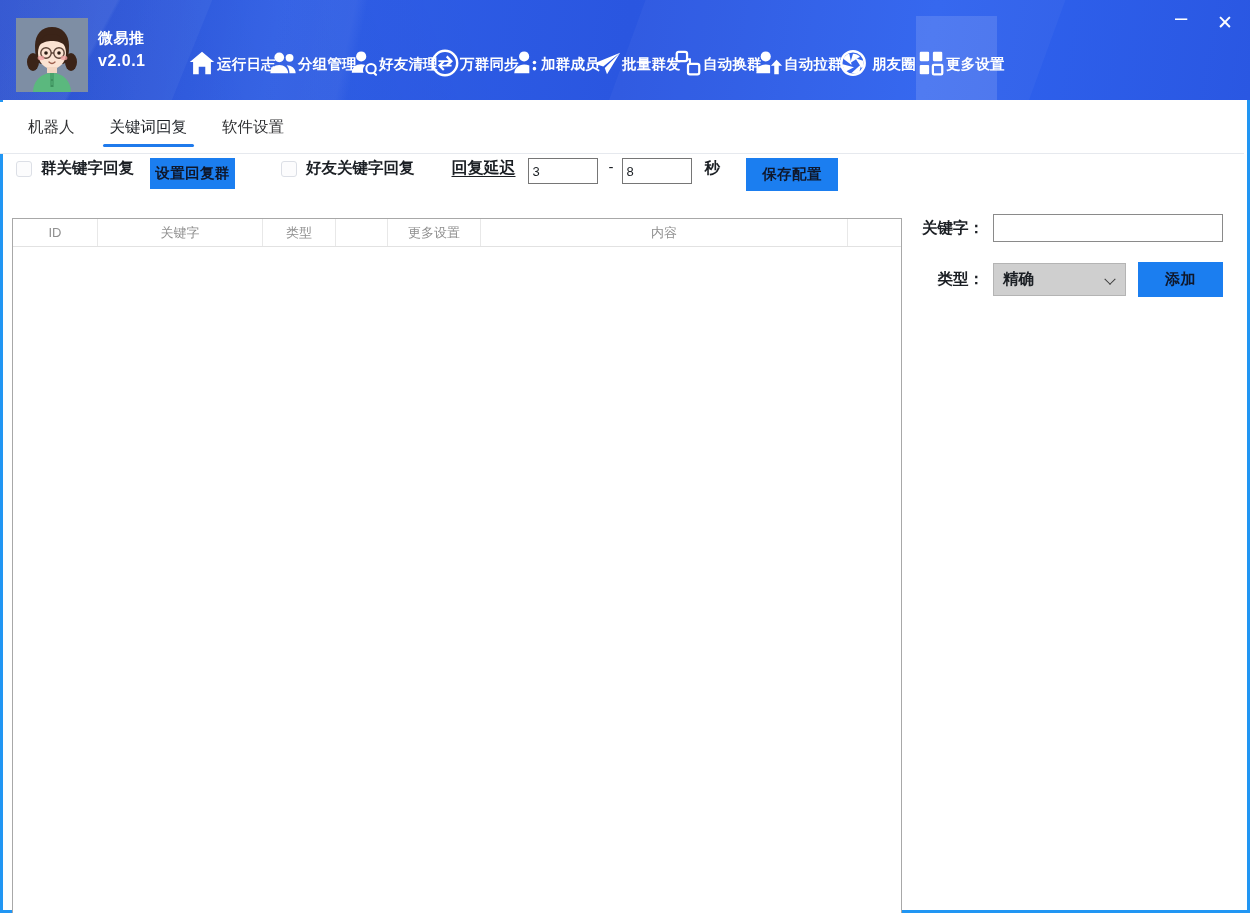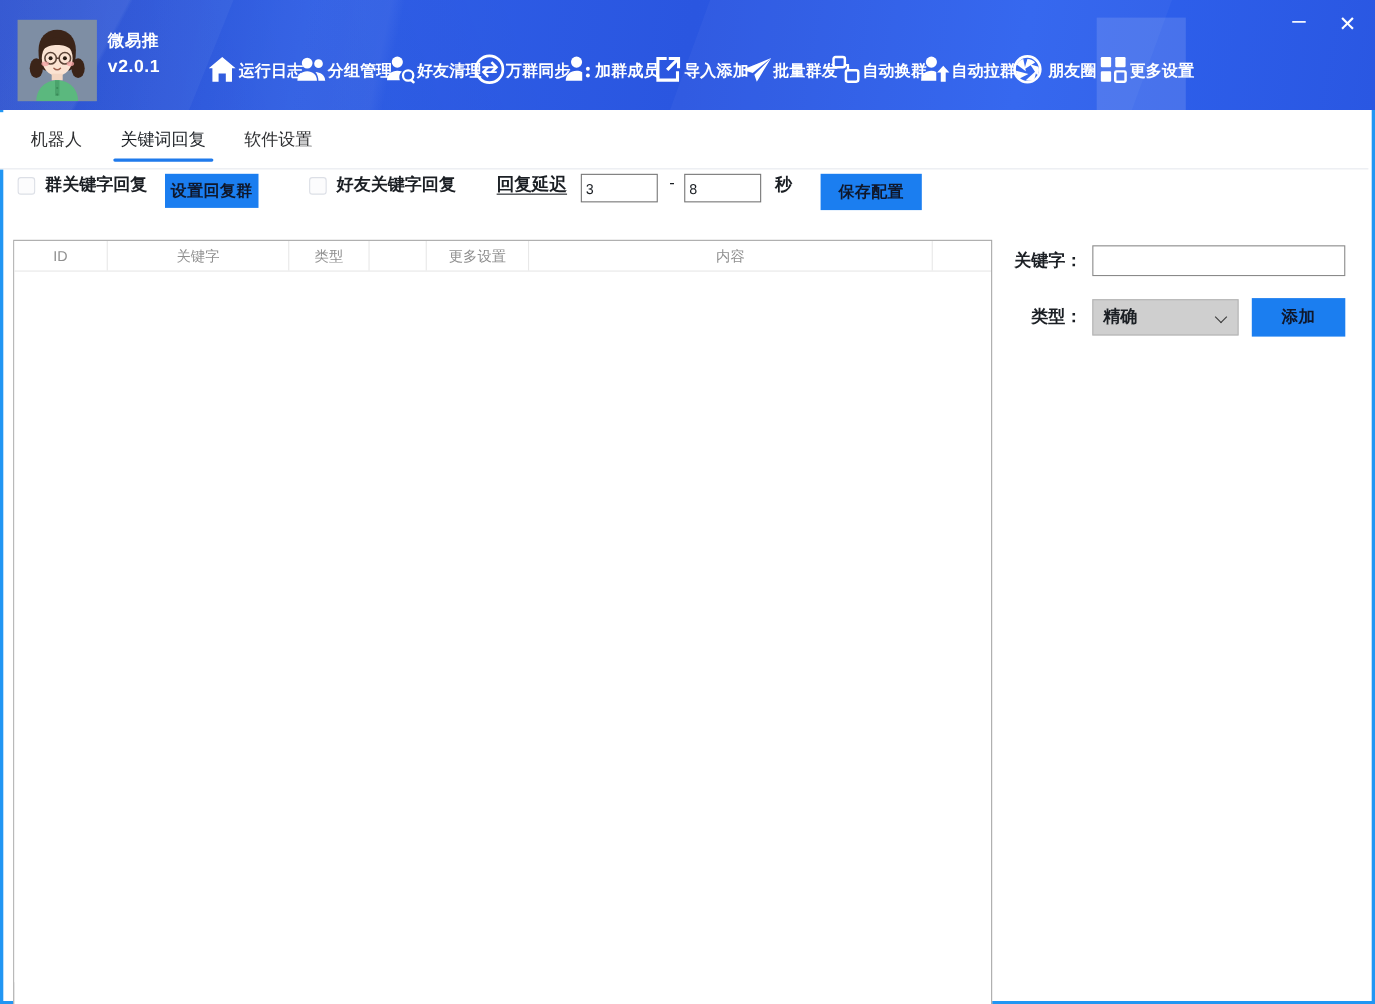--- a/index.html
+++ b/index.html
@@ -219,21 +219,21 @@
     cursor: pointer;
   }
   .th:last-child { border-right: none; }
   .table-body { height: 646px; background: #ffffff; }
 
   
   .side {
     position: absolute; left: 916px; top: 214px;
     width: 320px;
   }
-  .side-row { display: flex; align-items: center; margin-top: 9px; }
+  .side-row { display: flex; align-items: center; }
   .side-row + .side-row { margin-top: 20px; }
   .side-label {
     font-size: 15.5px; font-weight: 700; color: #1b1f24;
     white-space: nowrap;
     width: 77px;
     text-align: right;
     padding-right: 9px;
   }
   .text-input {
     width: 230px; height: 28px;
@@ -362,29 +362,20 @@
           <span class="ico">
             <svg viewBox="0 0 32 32" width="30" height="30" xmlns="http://www.w3.org/2000/svg">
               <circle cx="14" cy="9" r="5.4"></circle>
               <path d="M3.5 27c0-5.8 4.7-9.5 10.5-9.5 2 0 3.9.45 5.5 1.25V27z"></path>
               <circle cx="25" cy="15.5" r="1.9"></circle>
               <circle cx="25" cy="22" r="1.9"></circle>
               <circle cx="25" cy="28" r="1.9" opacity="0"></circle>
             </svg>
           </span>
           <span class="lbl">加群成员</span>
-        </div>
-        <div class="nav-item">
-          <span class="ico">
-            <svg viewBox="0 0 32 32" width="30" height="30" xmlns="http://www.w3.org/2000/svg">
-              <path d="M5 4h10v3H8v18h16v-7h3v10H5z"></path>
-              <path d="M28 4v11h-3V9.2l-8.4 8.4-2.2-2.2L22.8 7H17V4z"></path>
-            </svg>
-          </span>
-          <span class="lbl">导入添加</span>
         </div>
         <div class="nav-item">
           <span class="ico">
             <svg viewBox="0 0 32 32" width="30" height="30" xmlns="http://www.w3.org/2000/svg">
               <path d="M30 5 2 16.5l10 3.2L30 5zM13.6 21.3 16 28l3.4-5.6L30 5z"></path>
             </svg>
           </span>
           <span class="lbl">批量群发</span>
         </div>
         <div class="nav-item">

